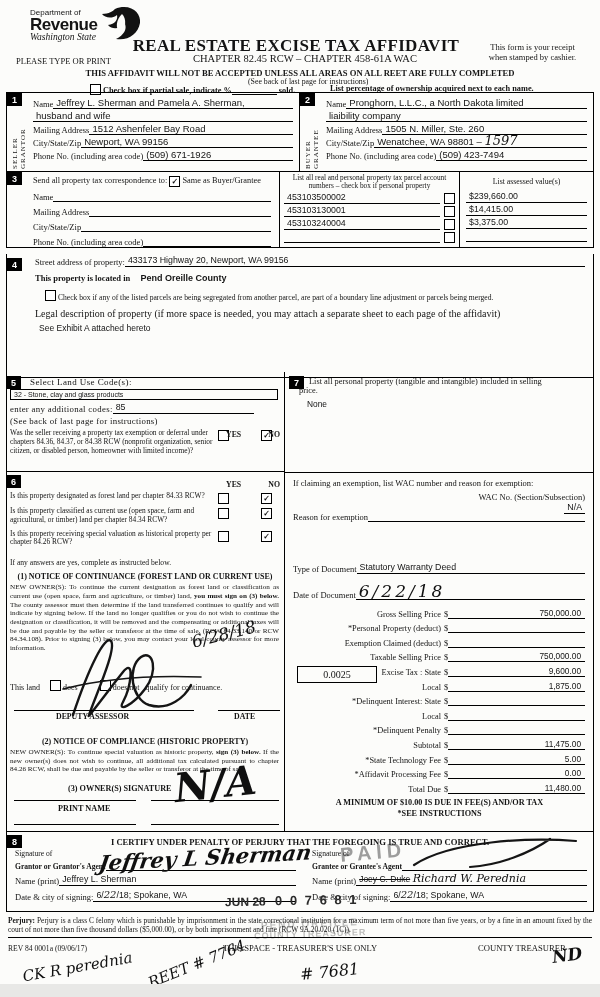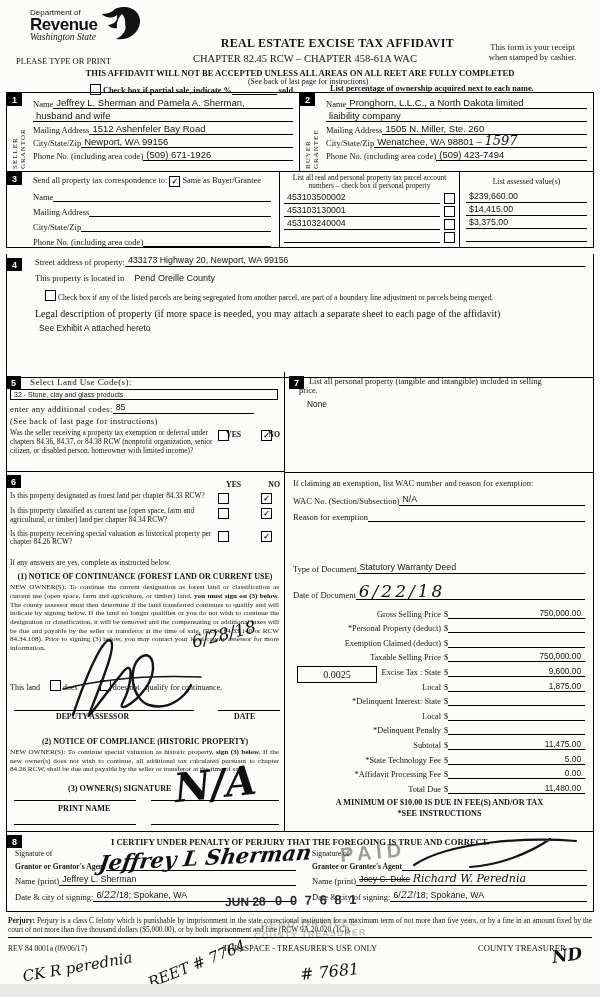--- a/index.html
+++ b/index.html
@@ -39,21 +39,21 @@
       <div class="sans b" style="font-size:17px;line-height:15px;letter-spacing:-0.5px;">Revenue</div>
       <div class="i" style="font-size:9.5px;">Washington State</div>
     </div>
     <span style="margin-left:4px;margin-top:-2px;">
       <svg width="40" height="36" viewBox="0 0 40 36">
           <path d="M23,1 C34,1 40,9 39,17 C37,28 27,35 15,33 C23,29 26,23 24,18 C19,23 11,24 7,19 C14,18 17,14 16,9 C11,13 4,12 1,8 C8,8 12,5 14,3 C17,1.5 20,1 23,1 Z" fill="#121212"></path>
           <path d="M21,8 C15,14 14,22 19,27 C25,23 26,13 21,8 Z" fill="#fcfcfa"></path>
         </svg>
     </span>
   </div>
-  <div class="abs c b" style="left:124px;top:36px;width:330px;font-size:12px;letter-spacing:0.3px;text-align:right;">REAL ESTATE EXCISE TAX AFFIDAVIT</div>
+  <div class="abs c b" style="left:131px;top:36px;width:330px;font-size:17px;letter-spacing:0.3px;">REAL ESTATE EXCISE TAX AFFIDAVIT</div>
   <div class="abs c" style="left:140px;top:53px;width:330px;font-size:10.5px;">CHAPTER 82.45 RCW – CHAPTER 458-61A WAC</div>
   <div class="abs" style="left:470px;top:42px;width:125px;font-size:8.5px;text-align:center;">
     <div>This form is your receipt</div>
     <div>when stamped by cashier.</div>
   </div>
   <div class="abs" style="left:16px;top:56px;font-size:8.5px;">PLEASE TYPE OR PRINT</div>
   <div class="abs c b" style="left:0;top:68px;width:600px;font-size:8.6px;">THIS AFFIDAVIT WILL NOT BE ACCEPTED UNLESS ALL AREAS ON ALL REET ARE FULLY COMPLETED</div>
   <div class="abs" style="left:248px;top:77px;font-size:7.8px;">(See back of last page for instructions)</div>
   <div class="abs fl" style="left:90px;top:84px;">
     <span class="cb"></span>
@@ -187,21 +187,21 @@
     </div>
   </div>
 
   <div class="abs" style="left:6px;top:248px;width:588px;height:124px;border:1.5px solid #000;border-top:none;box-sizing:border-box;position:relative;">
     <div class="numsq" style="left:0;top:4px;">4</div>
     <div class="fl" style="margin:6px 8px 0 28px;height:13px;">
       <span class="lbl">Street address of property:</span>
       <span class="val" style="flex:0 0 auto;width:230px;font-size:8.8px;">433173 Highway 20, Newport, WA 99156</span>
       <span class="u" style="flex:1;height:10px;"></span>
     </div>
-    <div style="margin:6px 8px 0 28px;font-size:8.5px;">
+    <div style="margin:6px 8px 0 28px;font-size:8.5px;font-weight:bold;">
       <span>This property is located in</span>
       <span class="sans" style="font-size:9px;margin-left:8px;">Pend Oreille County</span>
     </div>
     <div style="margin:7px 8px 0 28px;font-size:7.6px;padding-left:10px;">
       <span class="cb"></span>
       <span>Check box if any of the listed parcels are being segregated from another parcel, are part of a boundary line adjustment or parcels being merged.</span>
     </div>
     <div style="margin:6px 8px 0 28px;font-size:10px;">Legal description of property (if more space is needed, you may attach a separate sheet to each page of the affidavit)</div>
     <div class="sans" style="margin:4px 8px 12px 32px;font-size:8.5px;">See Exhibit A attached hereto</div>
   </div>
@@ -297,21 +297,21 @@
 
   <div class="abs" style="left:285px;top:372px;width:309px;height:460px;box-sizing:border-box;">
     <div class="numsq" style="left:4px;top:4px;">7</div>
     <div style="margin:5px 10px 0 24px;font-size:8.4px;">
       <span>List all  personal property (tangible and intangible) included in selling</span>
     </div>
     <div style="margin:0 10px 0 14px;font-size:8.4px;">price.</div>
     <div class="sans" style="margin:4px 10px 0 22px;font-size:8.4px;">None</div>
     <div class="abs" style="left:0;top:100px;width:309px;border-top:1px solid #000;"></div>
     <div class="abs" style="left:8px;top:106px;font-size:8.5px;">If claiming an exemption, list WAC number and reason for exemption:</div>
-    <div class="abs fl" style="left:8px;top:120px;width:292px;height:14px;">
+    <div class="abs fl" style="left:8px;top:120px;width:292px;height:14px;flex-direction:column;">
       <span class="lbl">WAC No. (Section/Subsection)</span>
       <span class="val" style="font-size:8.8px;">N/A</span>
     </div>
     <div class="abs fl" style="left:8px;top:136px;width:292px;height:14px;">
       <span class="lbl">Reason for exemption</span>
       <span class="val"></span>
     </div>
     <div class="abs fl" style="left:8px;top:188px;width:292px;height:14px;">
       <span class="lbl">Type of Document</span>
       <span class="val" style="font-size:8.8px;">Statutory Warranty Deed</span>

